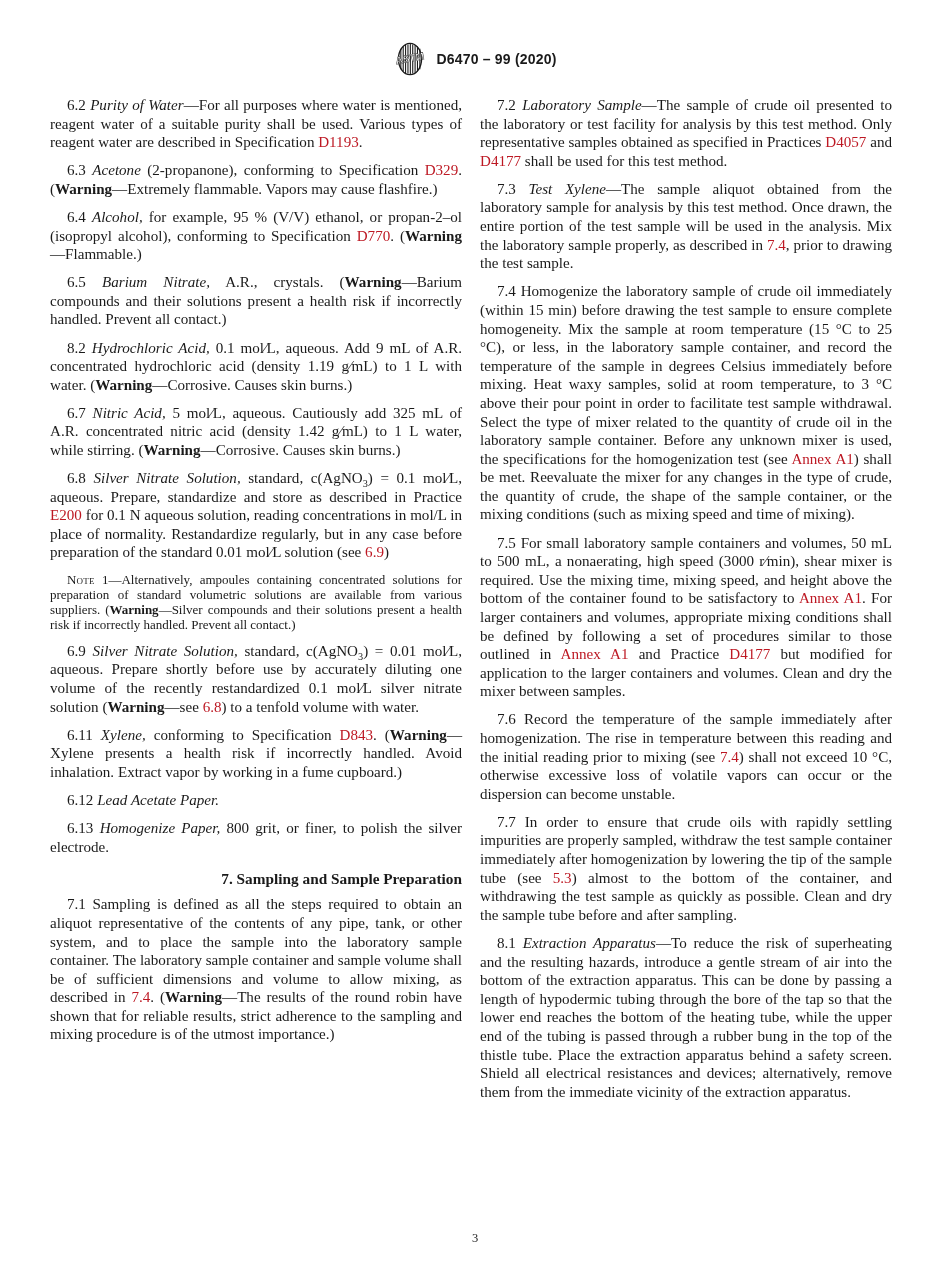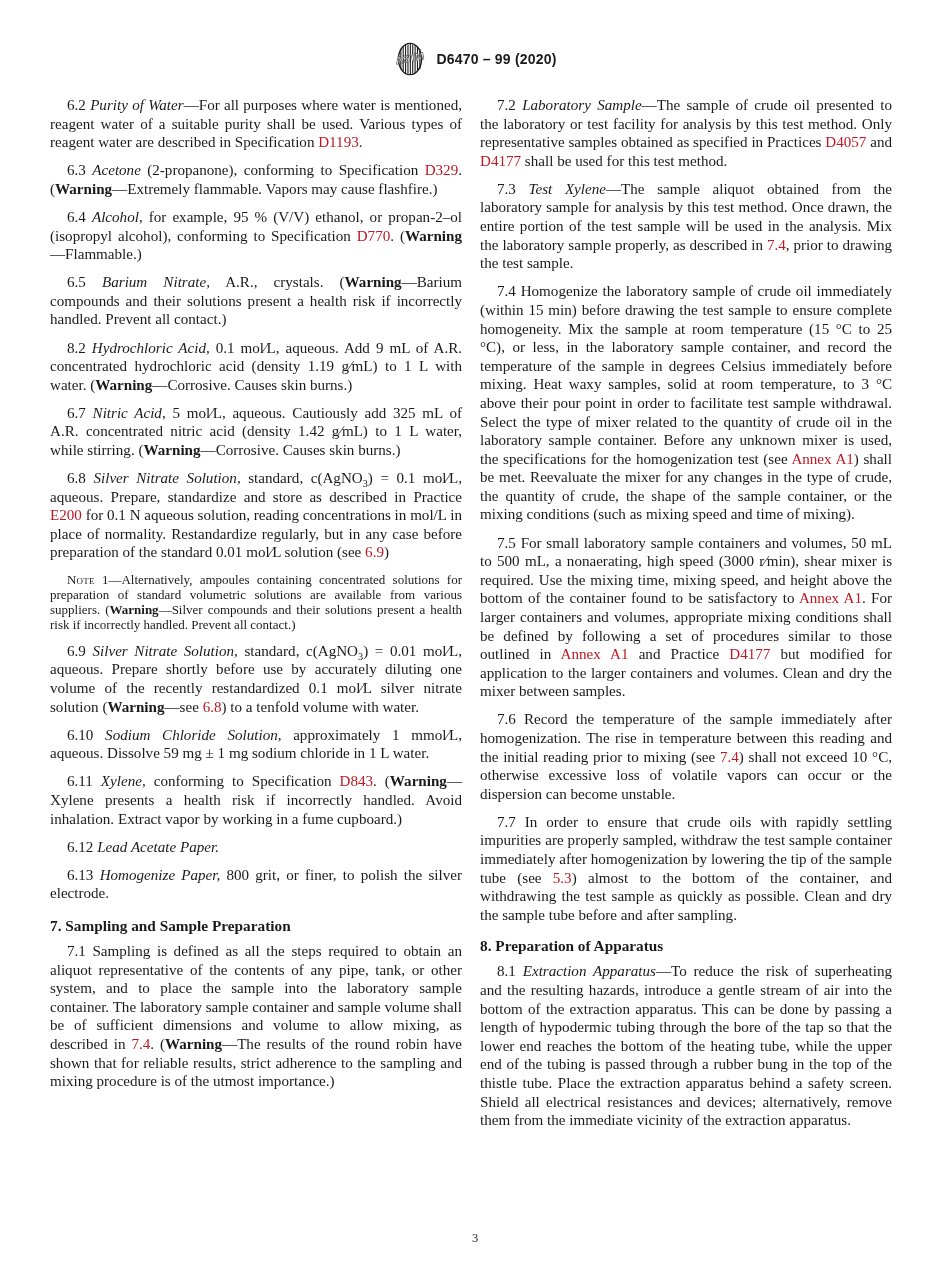--- a/index.html
+++ b/index.html
@@ -67,21 +67,21 @@
     text-align: justify;
     text-indent: 17px;
     hyphens: manual;
     word-spacing: 0;
   }
   h3.section-head {
     margin: 13px 0 7px 0;
     font-size: 15.3px;
     line-height: 19px;
     font-weight: bold;
-    text-align: left;
+    text-align: right;
     text-indent: 0;
   }
   h3.section-head.tight-top {
     margin-top: 12px;
   }
   p.note {
     margin: 0 0 9.5px 0;
     font-size: 13px;
     line-height: 15.2px;
     text-align: justify;
@@ -151,21 +151,20 @@
       <p class="para"><span>8.2</span> <span class="it">Hydrochloric Acid,</span><span> 0.1 mol∕L, aqueous. Add 9 mL of A.R. concentrated hydrochloric acid (density 1.19 g∕mL) to 1 L with water. (</span><span class="bd">Warning</span><span>—Corrosive. Causes skin burns.)</span></p>
 
       <p class="para"><span>6.7</span> <span class="it">Nitric Acid,</span><span> 5 mol∕L, aqueous. Cautiously add 325 mL of A.R. concentrated nitric acid (density 1.42 g∕mL) to 1 L water, while stirring. (</span><span class="bd">Warning</span><span>—Corrosive. Causes skin burns.)</span></p>
 
       <p class="para"><span>6.8</span> <span class="it">Silver Nitrate Solution,</span><span> standard, c(AgNO</span><sub>3</sub><span>) = 0.1 mol∕L, aqueous. Prepare, standardize and store as described in Practice </span><span class="link">E200</span><span> for 0.1 N aqueous solution, reading concentrations in mol/L in place of normality. Restandardize regularly, but in any case before preparation of the standard 0.01 mol∕L solution (see </span><span class="link">6.9</span><span>)</span></p>
 
       <p class="note"><span class="smallcaps">Note</span><span> 1</span><span>—Alternatively, ampoules containing concentrated solutions for preparation of standard volumetric solutions are available from various suppliers. (</span><span class="bd">Warning</span><span>—Silver compounds and their solutions present a health risk if incorrectly handled. Prevent all contact.)</span></p>
 
       <p class="para"><span>6.9</span> <span class="it">Silver Nitrate Solution,</span><span> standard, c(AgNO</span><sub>3</sub><span>) = 0.01 mol∕L, aqueous. Prepare shortly before use by accurately diluting one volume of the recently restandardized 0.1 mol∕L silver nitrate solution (</span><span class="bd">Warning</span><span>—see </span><span class="link">6.8</span><span>) to a tenfold volume with water.</span></p>
 
-      <p class="para"><span>6.10</span> <span class="it">Sodium Chloride Solution,</span><span> approximately 1 mmol∕L, aqueous. Dissolve 59 mg ± 1 mg sodium chloride in 1 L water.</span></p>
 
       <p class="para"><span>6.11</span> <span class="it">Xylene,</span><span> conforming to Specification </span><span class="link">D843</span><span>. (</span><span class="bd">Warning</span><span>—Xylene presents a health risk if incorrectly handled. Avoid inhalation. Extract vapor by working in a fume cupboard.)</span></p>
 
       <p class="para"><span>6.12</span> <span class="it">Lead Acetate Paper.</span></p>
 
       <p class="para"><span>6.13</span> <span class="it">Homogenize Paper,</span><span> 800 grit, or finer, to polish the silver electrode.</span></p>
 
       <h3 class="section-head">7.  Sampling and Sample Preparation</h3>
 
       <p class="para"><span>7.1</span><span> Sampling is defined as all the steps required to obtain an aliquot representative of the contents of any pipe, tank, or other system, and to place the sample into the laboratory sample container. The laboratory sample container and sample volume shall be of sufficient dimensions and volume to allow mixing, as described in </span><span class="link">7.4</span><span>. (</span><span class="bd">Warning</span><span>—The results of the round robin have shown that for reliable results, strict adherence to the sampling and mixing procedure is of the utmost importance.)</span></p>
@@ -179,21 +178,20 @@
       <p class="para"><span>7.3</span> <span class="it">Test Xylene</span><span>—The sample aliquot obtained from the laboratory sample for analysis by this test method. Once drawn, the entire portion of the test sample will be used in the analysis. Mix the laboratory sample properly, as described in </span><span class="link">7.4</span><span>, prior to drawing the test sample.</span></p>
 
       <p class="para"><span>7.4</span><span> Homogenize the laboratory sample of crude oil immediately (within 15 min) before drawing the test sample to ensure complete homogeneity. Mix the sample at room temperature (15 °C to 25 °C), or less, in the laboratory sample container, and record the temperature of the sample in degrees Celsius immediately before mixing. Heat waxy samples, solid at room temperature, to 3 °C above their pour point in order to facilitate test sample withdrawal. Select the type of mixer related to the quantity of crude oil in the laboratory sample container. Before any unknown mixer is used, the specifications for the homogenization test (see </span><span class="link">Annex A1</span><span>) shall be met. Reevaluate the mixer for any changes in the type of crude, the quantity of crude, the shape of the sample container, or the mixing conditions (such as mixing speed and time of mixing).</span></p>
 
       <p class="para"><span>7.5</span><span> For small laboratory sample containers and volumes, 50 mL to 500 mL, a nonaerating, high speed (3000 r∕min), shear mixer is required. Use the mixing time, mixing speed, and height above the bottom of the container found to be satisfactory to </span><span class="link">Annex A1</span><span>. For larger containers and volumes, appropriate mixing conditions shall be defined by following a set of procedures similar to those outlined in </span><span class="link">Annex A1</span><span> and Practice </span><span class="link">D4177</span><span> but modified for application to the larger containers and volumes. Clean and dry the mixer between samples.</span></p>
 
       <p class="para"><span>7.6</span><span> Record the temperature of the sample immediately after homogenization. The rise in temperature between this reading and the initial reading prior to mixing (see </span><span class="link">7.4</span><span>) shall not exceed 10 °C, otherwise excessive loss of volatile vapors can occur or the dispersion can become unstable.</span></p>
 
       <p class="para"><span>7.7</span><span> In order to ensure that crude oils with rapidly settling impurities are properly sampled, withdraw the test sample container immediately after homogenization by lowering the tip of the sample tube (see </span><span class="link">5.3</span><span>) almost to the bottom of the container, and withdrawing the test sample as quickly as possible. Clean and dry the sample tube before and after sampling.</span></p>
 
-      <h3 class="section-head tight-top">8.  Preparation of Apparatus</h3>
 
       <p class="para"><span>8.1</span> <span class="it">Extraction Apparatus</span><span>—To reduce the risk of superheating and the resulting hazards, introduce a gentle stream of air into the bottom of the extraction apparatus. This can be done by passing a length of hypodermic tubing through the bore of the tap so that the lower end reaches the bottom of the heating tube, while the upper end of the tubing is passed through a rubber bung in the top of the thistle tube. Place the extraction apparatus behind a safety screen. Shield all electrical resistances and devices; alternatively, remove them from the immediate vicinity of the extraction apparatus.</span></p>
 
     </div>
   </div>
 
   <div class="page-footer">
     <span>3</span>
   </div>
 

